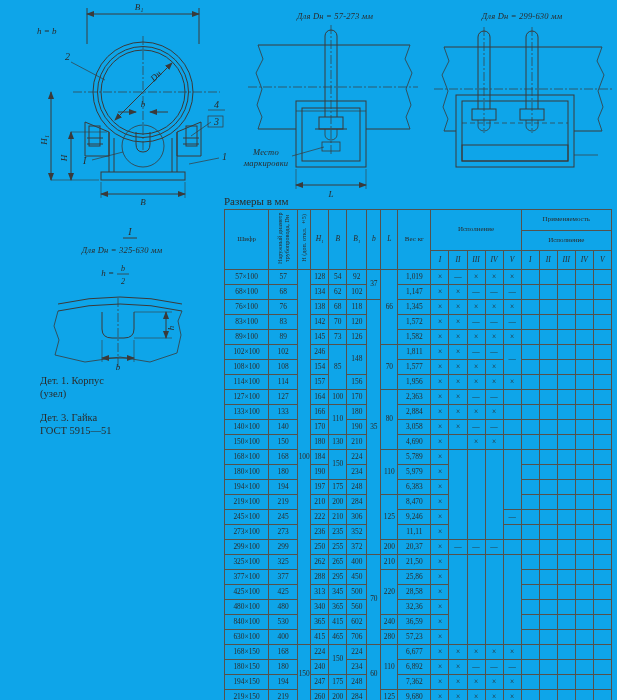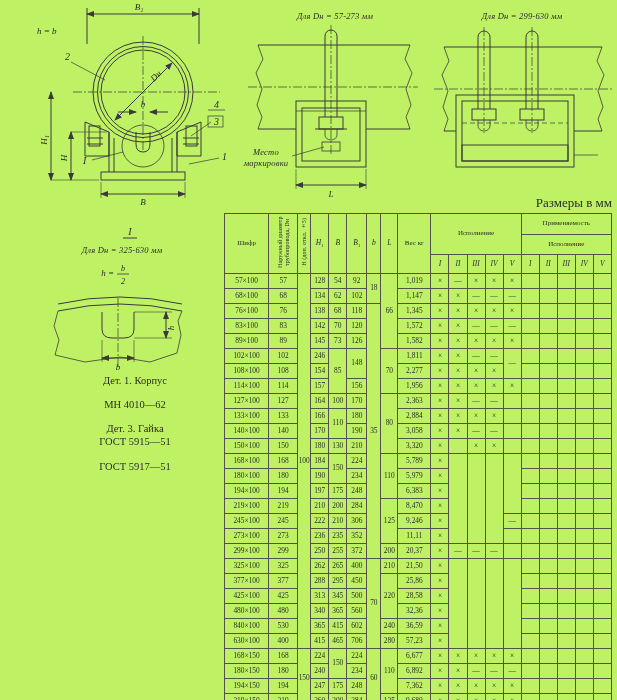--- a/index.html
+++ b/index.html
@@ -1,28 +1,28 @@
 <!DOCTYPE html>
 <html><head>
 <meta charset="utf-8">
 <style>
   html,body{margin:0;padding:0;background:#888;}
-  .page{position:relative;width:617px;height:700px;background:#bef264;
+  .page{position:relative;width:617px;height:700px;background:#0ea5e9;
         font-family:"Liberation Serif","DejaVu Serif",serif;color:#2b2b2b;overflow:hidden;}
   svg{position:absolute;overflow:visible;}
   svg text{font-family:"Liberation Serif","DejaVu Serif",serif;fill:#2b2b2b;}
   .dim{font-style:italic;font-size:9px;}
   .dimsm{font-style:italic;font-size:8px;}
   .ttl{font-style:italic;font-size:8.5px;letter-spacing:.2px;}
   .callout{font-style:italic;font-size:10px;}
-  .parts{position:absolute;left:40px;top:374px;width:190px;text-align:center;
+  .parts{position:absolute;left:40px;top:374px;width:190px;
          font-size:10.5px;line-height:1.25;}
   .parts .blk{margin-bottom:11px;}
   .tblwrap{position:absolute;left:224px;top:195px;width:388px;}
-  .tbl-title{font-size:13px;text-align:right;margin:0 0 2px 0;}
+  .tbl-title{font-size:11px;text-align:left;margin:0 0 2px 0;}
   table{border-collapse:collapse;table-layout:fixed;width:100%;}
   th,td{border:1px solid #55524c;text-align:center;vertical-align:middle;
         padding:0;font-weight:normal;overflow:hidden;}
   td{font-size:7.4px;height:14px;line-height:1;}
   th{font-size:7px;line-height:1.1;margin-left:48px;}
   .vert{writing-mode:vertical-rl;transform:rotate(180deg);font-size:6.2px;
         line-height:1.2;display:inline-block;max-height:56px;white-space:normal;}
   .ital{font-style:italic;font-size:7.5px;}
   .rom{font-style:italic;font-size:7.5px;}
   .hdr-big{height:20px;}
@@ -209,30 +209,29 @@
       <line x1="104" y1="118" x2="104" y2="140" stroke-width=".6"></line>
       <line x1="72" y1="136" x2="104" y2="136" marker-start="url(#arrR)" marker-end="url(#arr)"></line>
     </g>
     <text class="dim" x="144" y="106" transform="rotate(-90 144 106)" text-anchor="middle">h</text>
     <text class="dim" x="88" y="148" text-anchor="middle">b</text>
   </svg>
 
   <div class="parts">
     <div class="blk">
       <div>Дет. 1. Корпус</div>
+      <div>(узел)</div>
     </div>
     <div class="blk">
-      <div>МН 4010—62</div>
     </div>
     <div class="blk">
       <div>Дет. 3. Гайка</div>
       <div>ГОСТ 5915—51</div>
     </div>
     <div class="blk">
-      <div>ГОСТ 5917—51</div>
     </div>
   </div>
 
   <div class="tblwrap">
     <div class="tbl-title">Размеры в мм</div>
     <table>
       <colgroup>
         <col style="width:44px">
           <col style="width:29px">
           <col style="width:13px">
@@ -284,21 +283,21 @@
         </tr>
       </thead>
       <tbody>
           <tr>
             <td>57×100</td>
             <td>57</td>
             <td rowspan="25">100</td>
             <td>128</td>
             <td>54</td>
             <td>92</td>
-            <td rowspan="2">18</td>
+            <td rowspan="2">37</td>
             <td rowspan="5">66</td>
             <td>1,019</td>
             <td>×</td>
             <td>—</td>
             <td>×</td>
             <td>×</td>
             <td>×</td>
             <td></td>
             <td></td>
             <td></td>
@@ -394,21 +393,21 @@
             <td></td>
             <td></td>
             <td></td>
             <td></td>
             <td></td>
           </tr>
           <tr>
             <td>108×100</td>
             <td>108</td>
             <td>154</td>
-            <td>2,277</td>
+            <td>1,577</td>
             <td>×</td>
             <td>×</td>
             <td>×</td>
             <td>×</td>
             <td></td>
             <td></td>
             <td></td>
             <td></td>
             <td></td>
           </tr>
@@ -482,21 +481,21 @@
             <td></td>
             <td></td>
             <td></td>
           </tr>
           <tr>
             <td>150×100</td>
             <td>150</td>
             <td>180</td>
             <td>130</td>
             <td>210</td>
-            <td>3,320</td>
+            <td>4,690</td>
             <td>×</td>
             <td></td>
             <td>×</td>
             <td>×</td>
             <td></td>
             <td></td>
             <td></td>
             <td></td>
             <td></td>
             <td></td>

